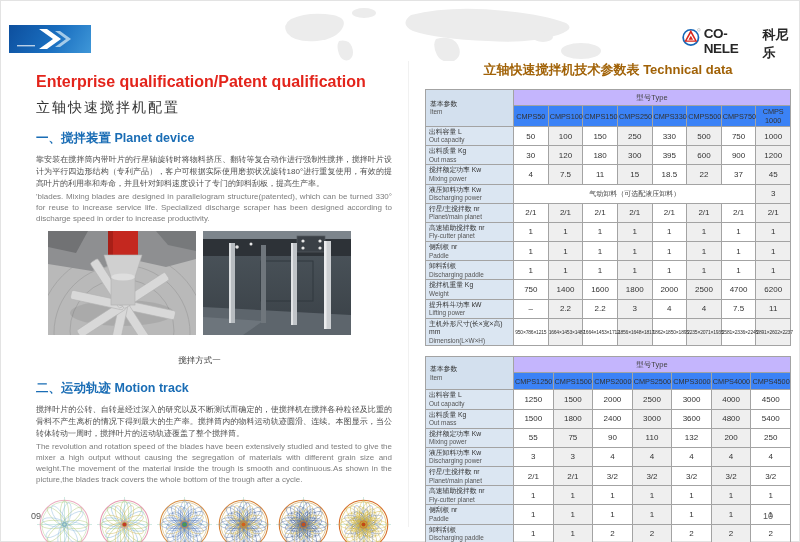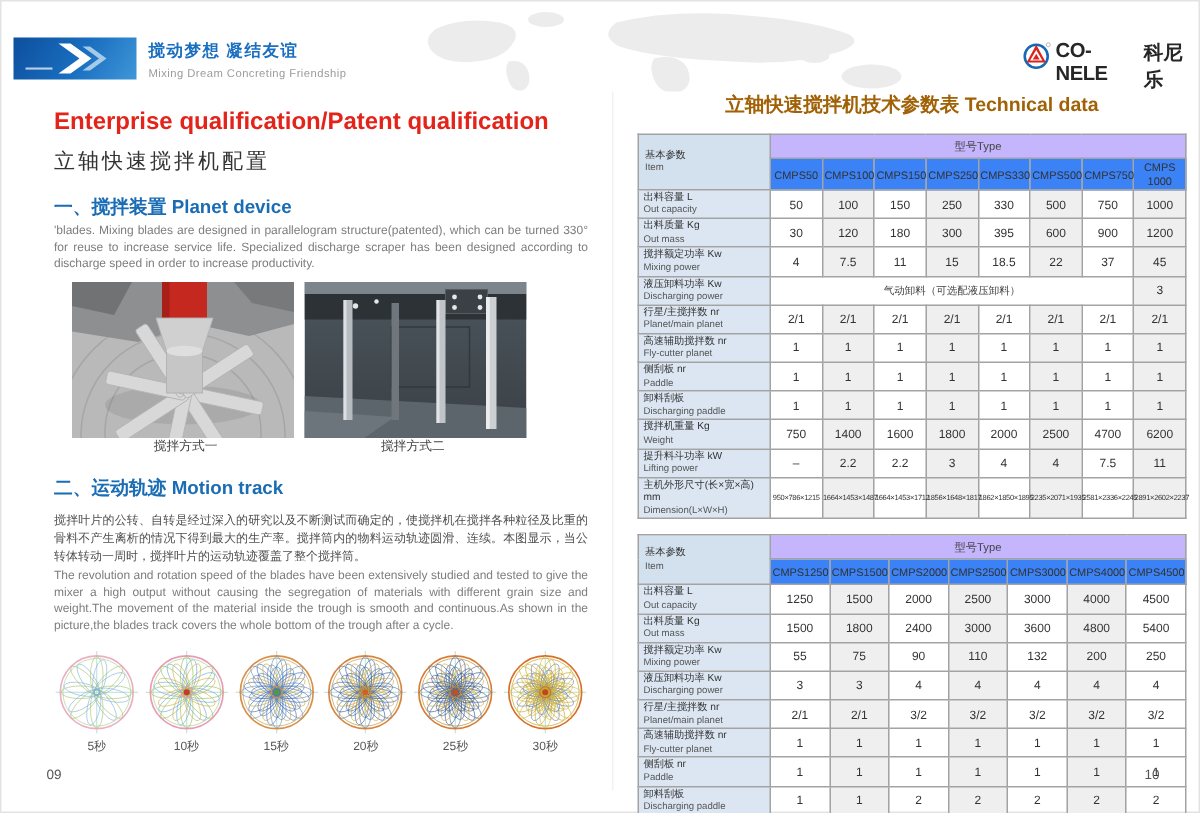--- a/index.html
+++ b/index.html
@@ -25,21 +25,21 @@
   
   .page-left{position:absolute;left:35px;top:72px;width:356px;}
   .title-en{color:#e3241b;font-size:16px;font-weight:bold;}
   .title-cn{color:#333;font-size:14px;margin-top:8px;letter-spacing:2px;}
   .sec-head{color:#1a6db5;font-size:12.5px;font-weight:bold;margin-top:13px;}
   .para-cn{font-size:8px;color:#4f4f4f;line-height:1.5;margin-top:7px;text-align:justify;}
   .para-en{font-size:8px;color:#7d7d7d;line-height:1.35;margin-top:2px;text-align:justify;}
   .photos{display:flex;gap:7px;margin:7px 0 0 12px;width:303px;}
   .photo{width:148px;height:104px;display:block;}
   .caption-row{display:flex;margin-left:12px;width:303px;}
-  .caption{flex:1;text-align:center;font-size:8.5px;color:#444;margin-top:0;}
+  .caption{flex:1;text-align:center;font-size:8.5px;color:#444;margin-top:20px;}
   .tracks{display:flex;justify-content:space-between;margin-top:11px;}
   .track{width:57px;text-align:center;}
   .track-svg{width:55px;height:55px;display:block;margin:0 auto;}
   .track-label{font-size:8px;color:#555;margin-top:3px;}
 
   
   .page-right{position:absolute;left:424px;top:58px;width:366px;}
   .tech-title{text-align:center;color:#a16207;font-weight:bold;font-size:13px;margin:2px 0 10px;}
   .spec-table{width:100%;border-collapse:collapse;table-layout:fixed;margin-bottom:10px;}
   .spec-table .cell{border:1px solid #a3a3a3;text-align:center;vertical-align:middle;padding:1px 1px;}
@@ -78,43 +78,40 @@
       </g>
     </svg>
 
     <div class="logo-box">
       <svg viewBox="0 0 82 28">
         <polygon points="30,4 44,14 30,24 38,24 52,14 38,4" fill="#ffffff"></polygon>
         <polygon points="46,6 57,14 46,22 51,22 62,14 51,6" fill="#bcd9ef" opacity=".85"></polygon>
         <rect x="8" y="20" width="18" height="1.4" fill="#ffffff" opacity=".7"></rect>
       </svg>
     </div>
-    <div class="slogan">
-      <div class="slogan-cn">搅动梦想  凝结友谊</div>
-      <div class="slogan-en">Mixing  Dream Concreting Friendship</div>
-    </div>
 
     <div class="conele">
       <svg viewBox="0 0 22 22">
         <circle cx="11" cy="11.5" r="8.6" fill="none" stroke="#1868b8" stroke-width="1.9"></circle>
         <polygon points="11,3 18.2,16.2 3.8,16.2" fill="#d8261c"></polygon>
         <polygon points="11,6.8 15.6,14.8 6.4,14.8" fill="#ffffff"></polygon>
         <polygon points="11,9.6 13.6,14 8.4,14" fill="#d8261c"></polygon>
         <circle cx="20" cy="3" r="1.5" fill="none" stroke="#999" stroke-width=".5"></circle>
       </svg>
       <span class="conele-text">CO-NELE</span>
       <span class="conele-cn">科尼乐</span>
     </div>
   </div>
 
   <div class="page-left">
     <div class="title-en">Enterprise qualification/Patent qualification</div>
     <div class="title-cn">立轴快速搅拌机配置</div>
 
     <div class="sec-head">一、搅拌装置 Planet device</div>
+    <div class="para-cn">靠安装在搅拌筒内带叶片的行星轴旋转时将物料挤压、翻转等复合动作进行强制性搅拌，搅拌叶片设计为平行四边形结构（专利产品），客户可根据实际使用磨损状况旋转180°进行重复使用，有效的提高叶片的利用率和寿命，并且针对卸料速度设计了专门的卸料刮板，提高生产率。</div>
     <div class="para-en">'blades. Mixing blades are designed in parallelogram structure(patented), which can be turned 330° for reuse to increase service life. Specialized discharge scraper has been designed according to discharge speed in order to increase productivity.</div>
 
     <div class="photos">
       <svg class="photo" viewBox="0 0 148 104">
         <rect width="148" height="104" fill="#b9b9b9"></rect>
         <g fill="none" stroke="#a6a6a6" stroke-width="1">
           <circle cx="74" cy="100" r="52"></circle>
             <circle cx="74" cy="102" r="68"></circle>
             <circle cx="74" cy="104" r="84"></circle>
         </g>
@@ -166,21 +163,20 @@
           <rect x="58" y="14" width="5" height="78" fill="#6f767c"></rect>
           <rect x="88" y="12" width="6" height="82" fill="#c0c4c8"></rect>
             <rect x="88" y="12" width="2" height="82" fill="#e2e4e6"></rect>
           <rect x="121" y="10" width="7" height="88" fill="#cdd0d3"></rect>
             <rect x="121" y="10" width="2.5" height="88" fill="#ebecee"></rect>
         </g>
       </svg>
     </div>
     <div class="caption-row">
       <div class="caption">搅拌方式一</div>
-      <div class="caption">搅拌方式二</div>
     </div>
 
     <div class="sec-head">二、运动轨迹 Motion track</div>
     <div class="para-cn">搅拌叶片的公转、自转是经过深入的研究以及不断测试而确定的，使搅拌机在搅拌各种粒径及比重的骨料不产生离析的情况下得到最大的生产率。搅拌筒内的物料运动轨迹圆滑、连续。本图显示，当公转体转动一周时，搅拌叶片的运动轨迹覆盖了整个搅拌筒。</div>
     <div class="para-en">The revolution and rotation speed of the blades have been extensively studied and tested to give the mixer a high output without causing the segregation of materials with different grain size and weight.The movement of the material inside the trough is smooth and continuous.As shown in the picture,the blades track covers the whole bottom of the trough after a cycle.</div>
 
     <div class="tracks" id="tracks">
         <div class="track">
           <svg viewBox="0 0 60 60" class="track-svg">
             <line x1="0" y1="30" x2="60" y2="30" stroke="#a8d8cc" stroke-width="0.6"></line>

